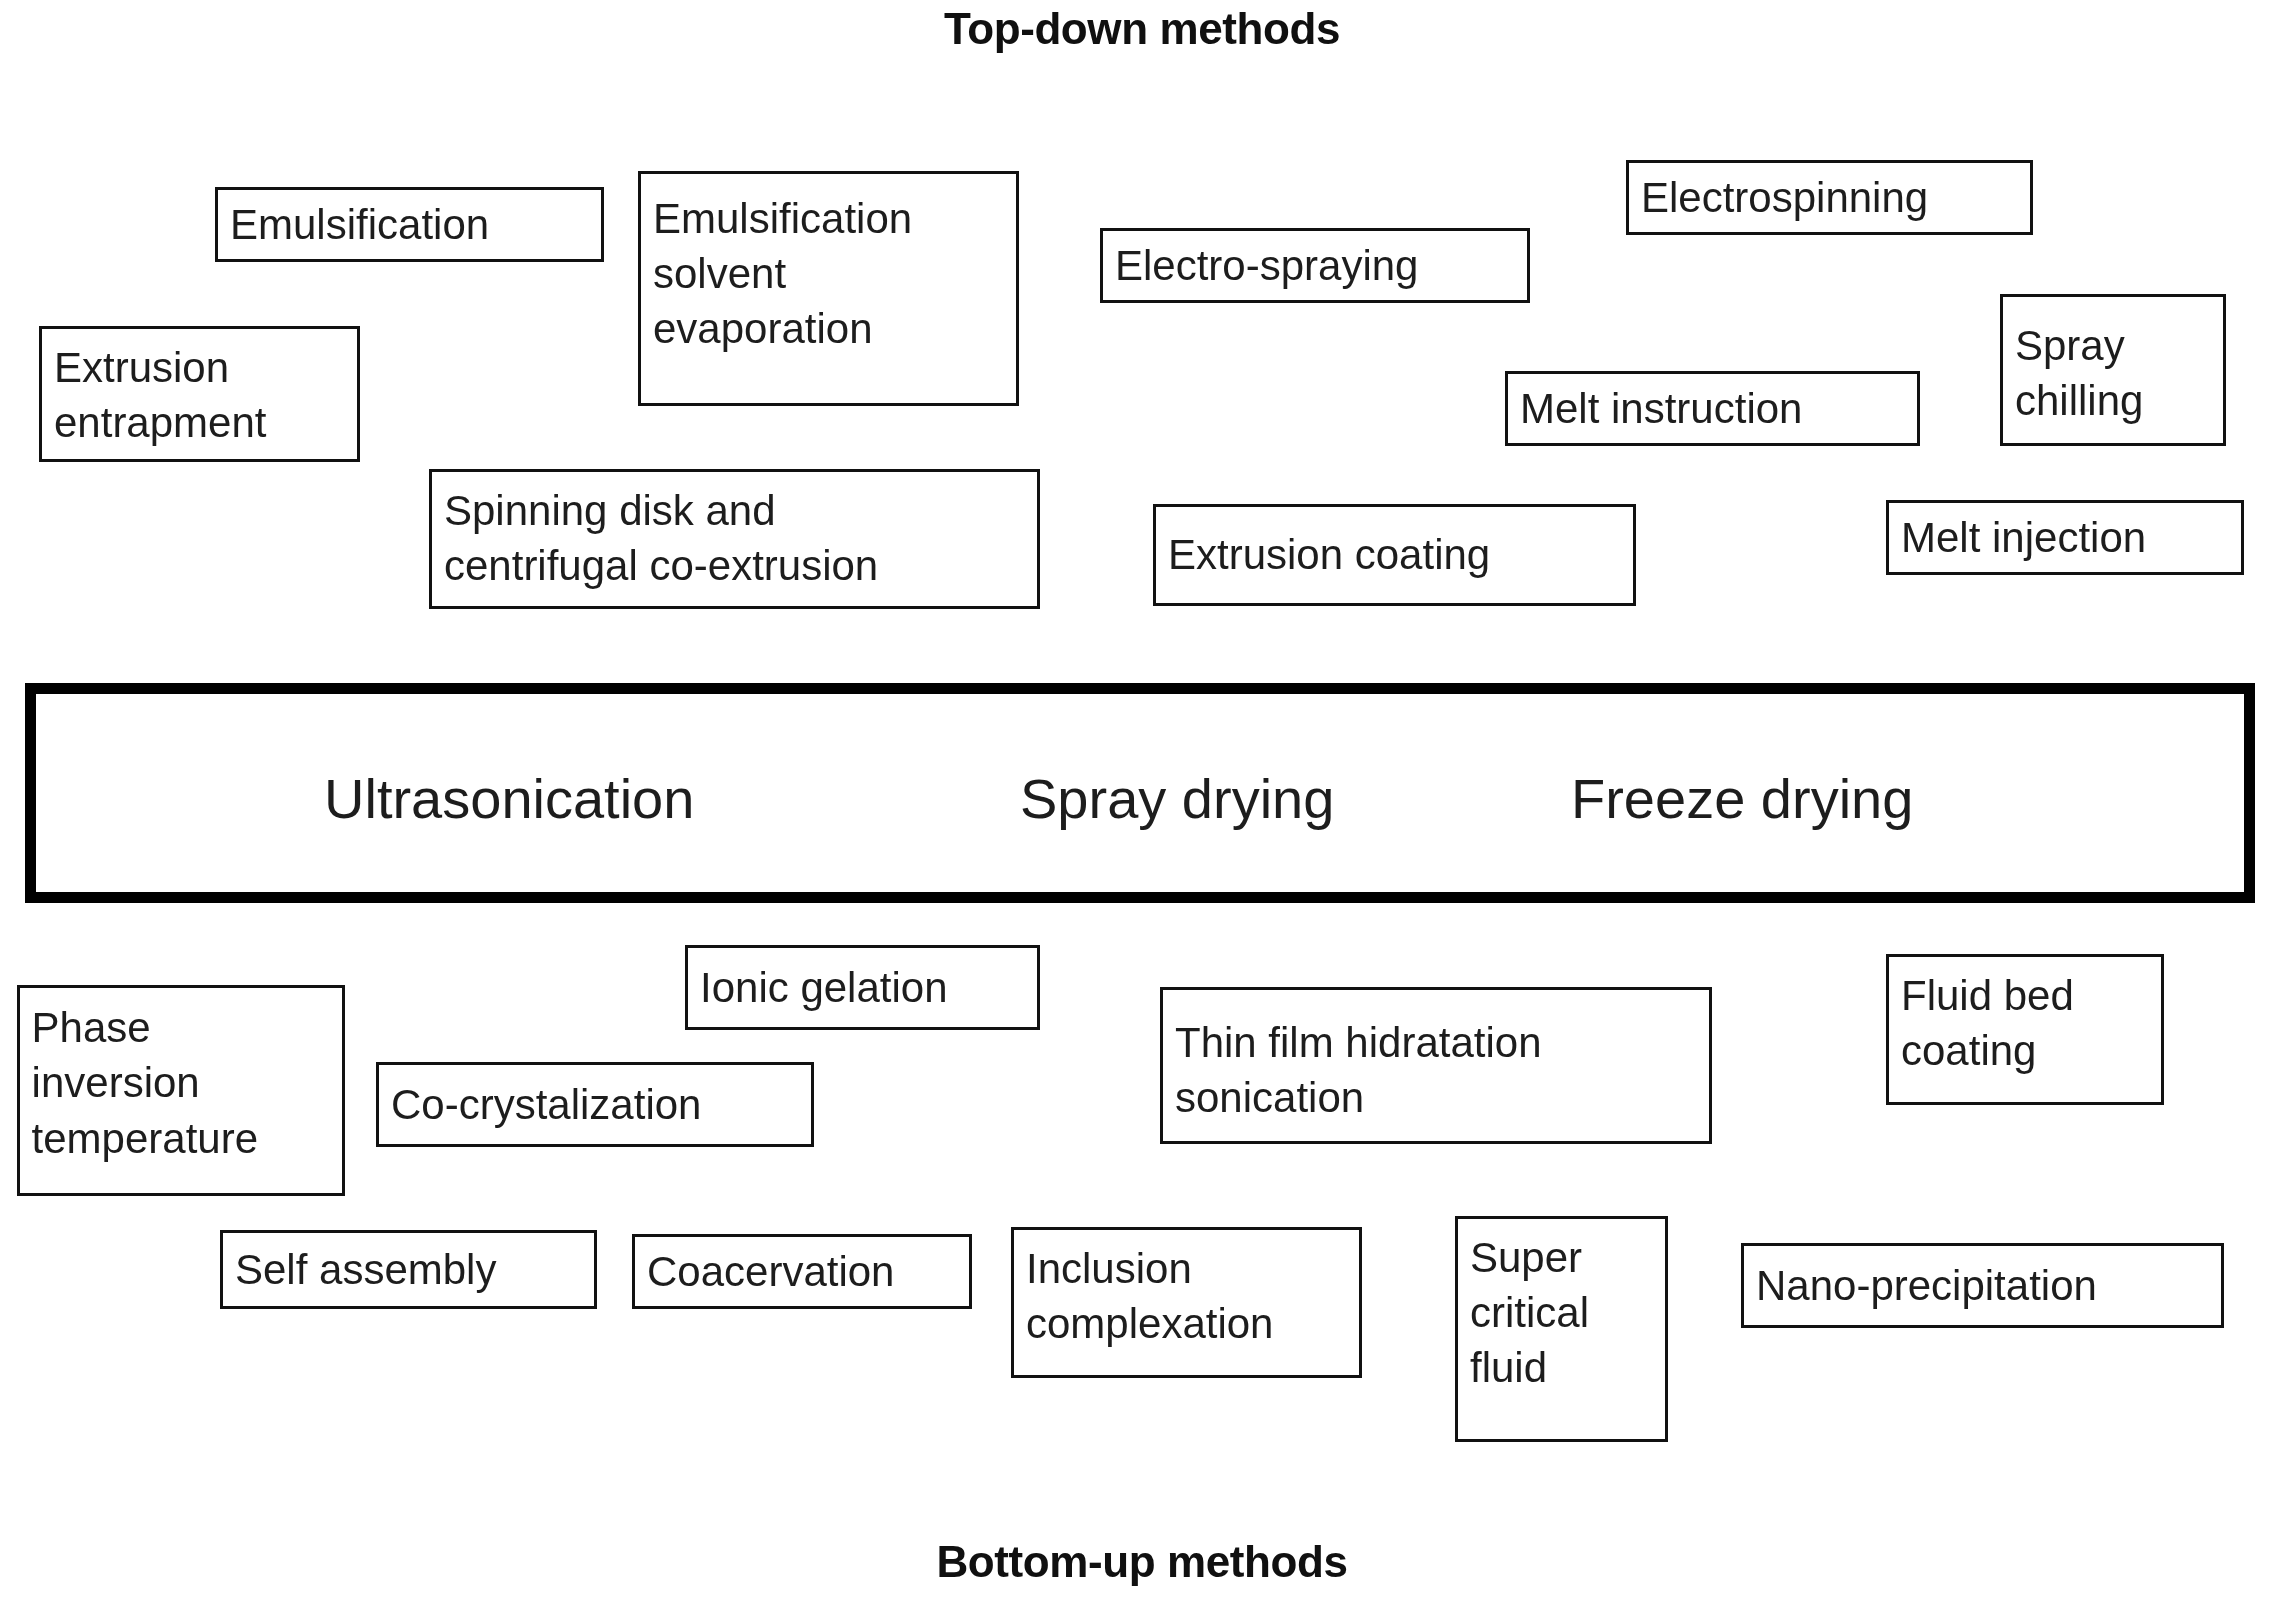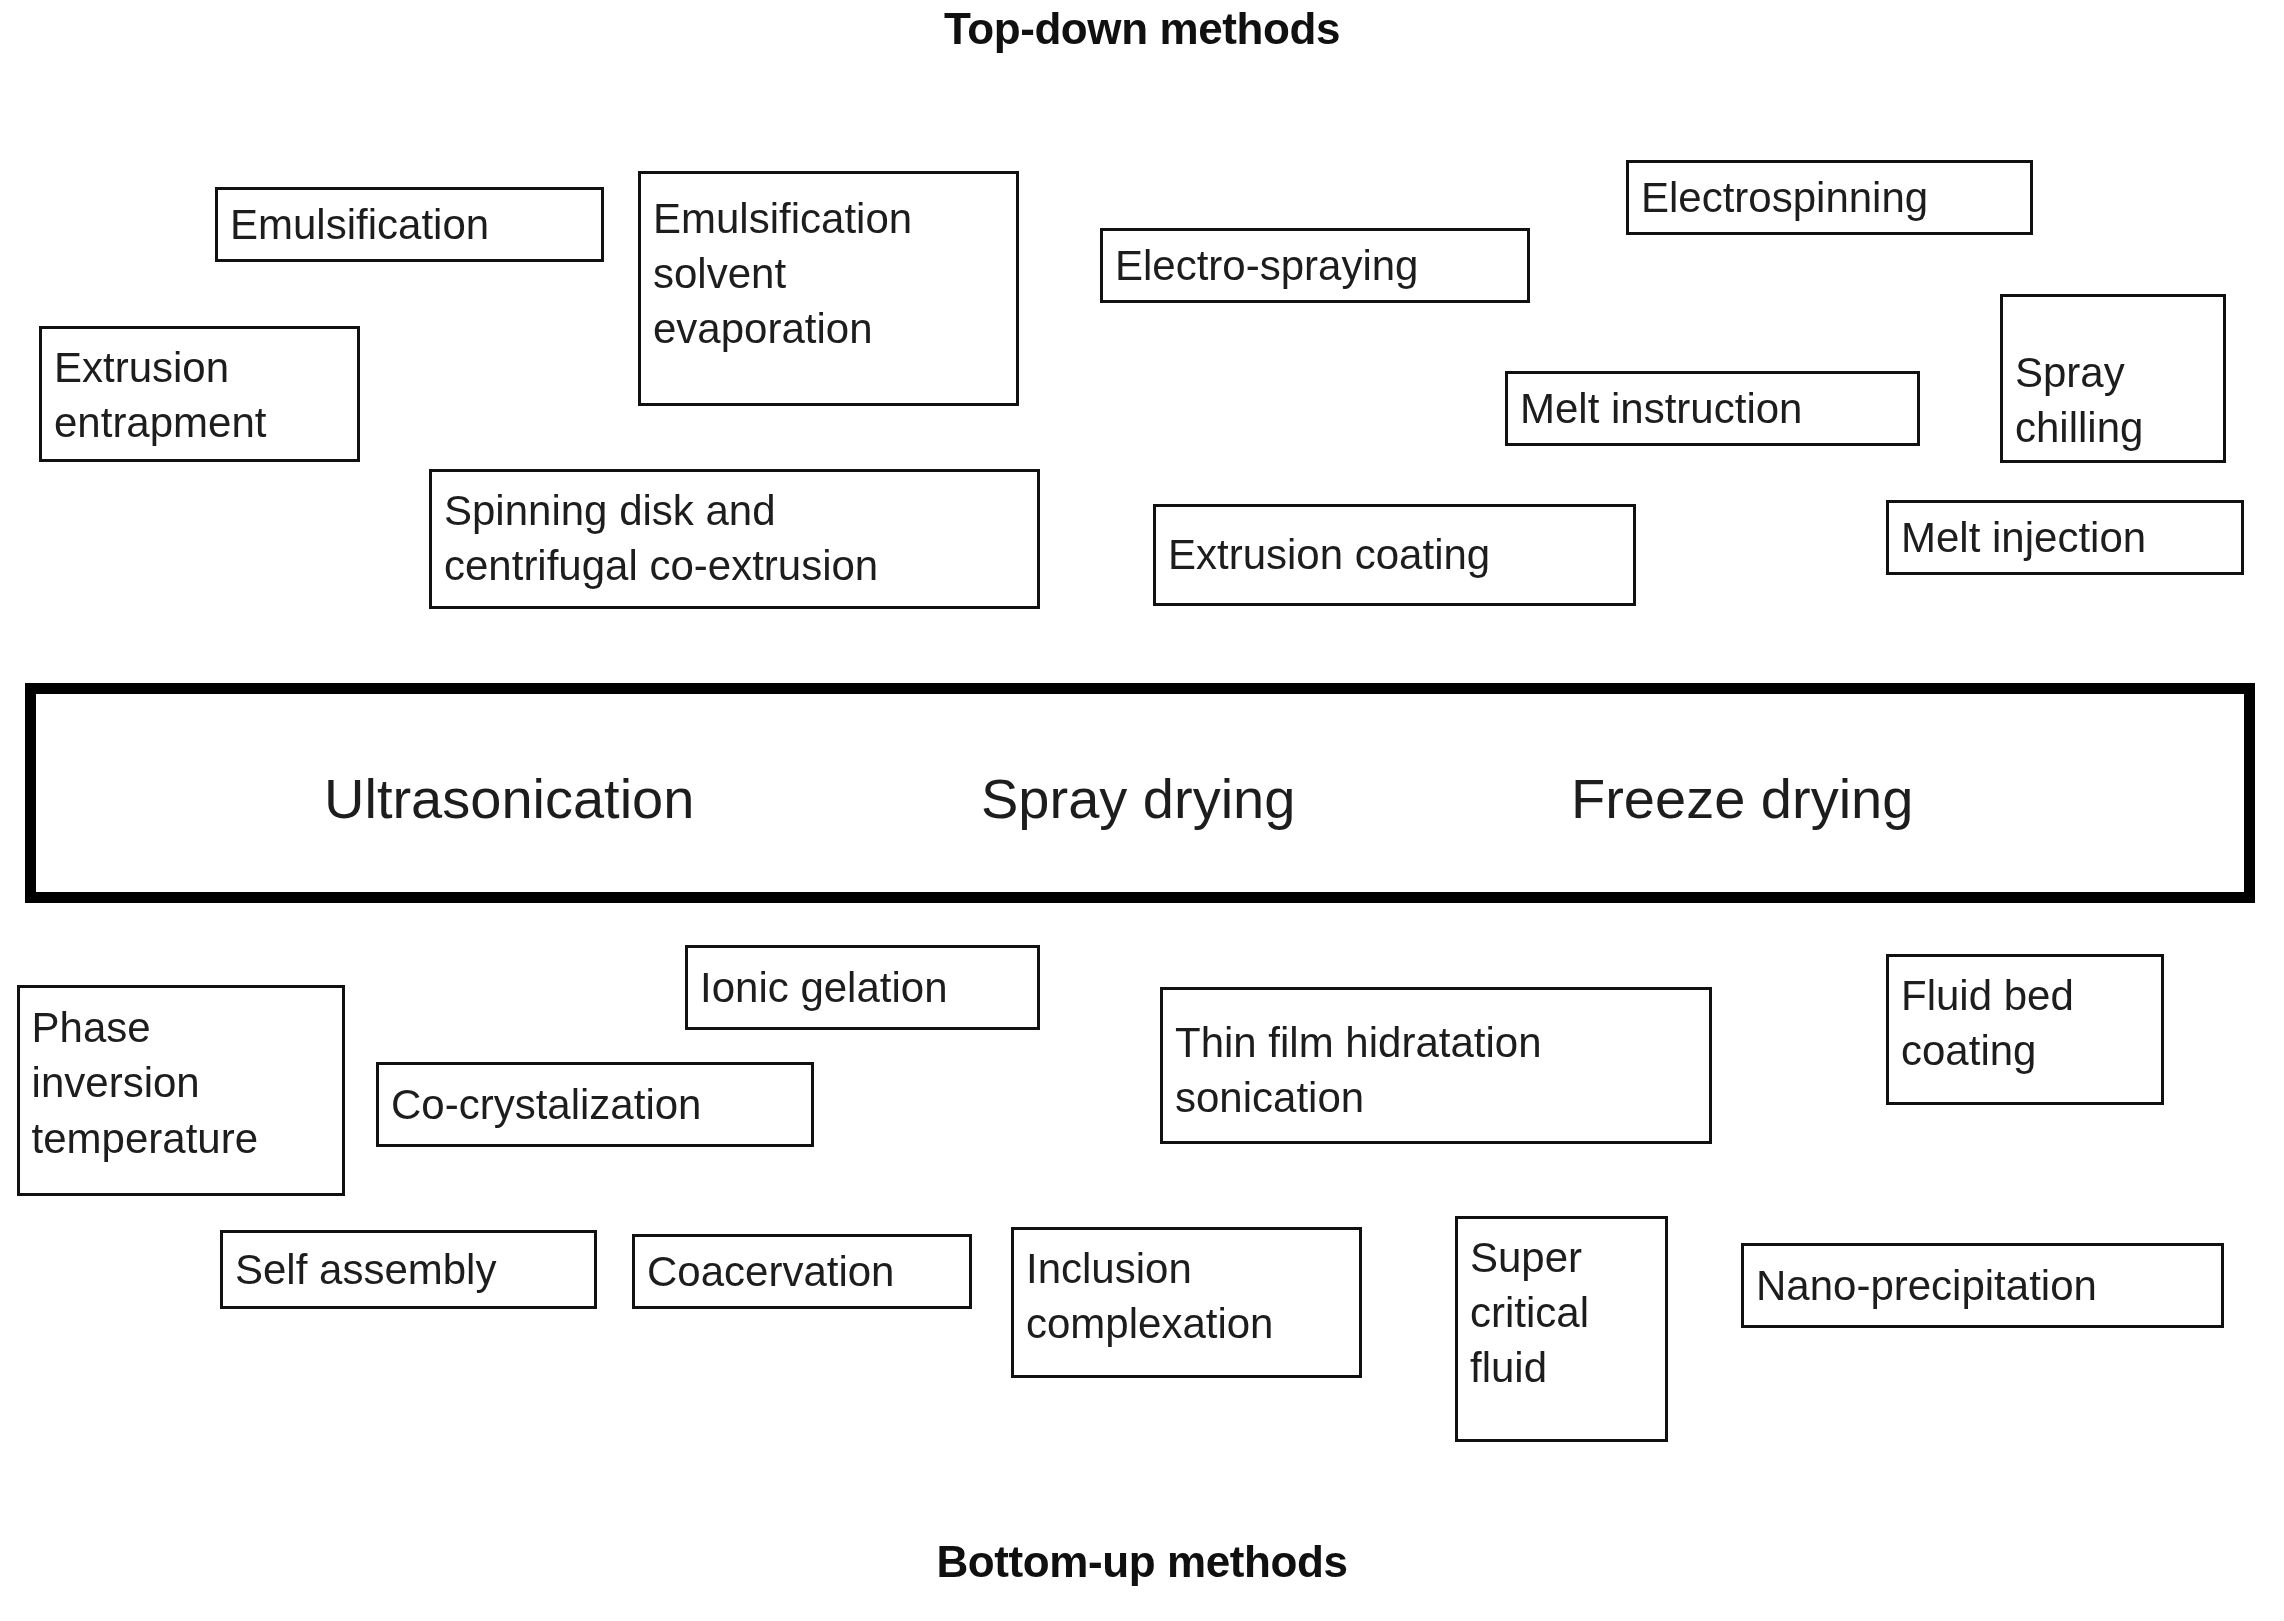--- a/index.html
+++ b/index.html
@@ -84,21 +84,21 @@
   </div>
 
   <div class="method-box" style="left:1100px; top:228px; width:430px; height:75px;">
     <span>Electro-spraying</span>
   </div>
 
   <div class="method-box" style="left:1626px; top:160px; width:407px; height:75px;">
     <span>Electrospinning</span>
   </div>
 
-  <div class="method-box" style="left:2000px; top:294px; width:226px; height:169px; justify-content:flex-end; padding-top:10.6px;">
+  <div class="method-box" style="left:2000px; top:294px; width:226px; height:152px; justify-content:center; padding-top:10.6px;">
     <span>Spray
 chilling</span>
   </div>
 
   <div class="method-box" style="left:39px; top:326px; width:321px; height:136px; justify-content:flex-start; padding-top:10.6px;">
     <span>Extrusion
 entrapment</span>
   </div>
 
   <div class="method-box" style="left:1505px; top:371px; width:415px; height:75px;">
@@ -115,21 +115,21 @@
   </div>
 
   <div class="method-box" style="left:1153px; top:504px; width:483px; height:102px;">
     <span>Extrusion coating</span>
   </div>
 
   <div id="highlight-band"></div>
   <div class="band-item" style="left:324px;">
     <span>Ultrasonication</span>
   </div>
-  <div class="band-item" style="left:981px;">
+  <div class="band-item" style="left:1020px;">
     <span>Spray drying</span>
   </div>
   <div class="band-item" style="left:1571px;">
     <span>Freeze drying</span>
   </div>
 
   <div class="method-box" style="left:685px; top:945px; width:355px; height:85px;">
     <span>Ionic gelation</span>
   </div>
 

